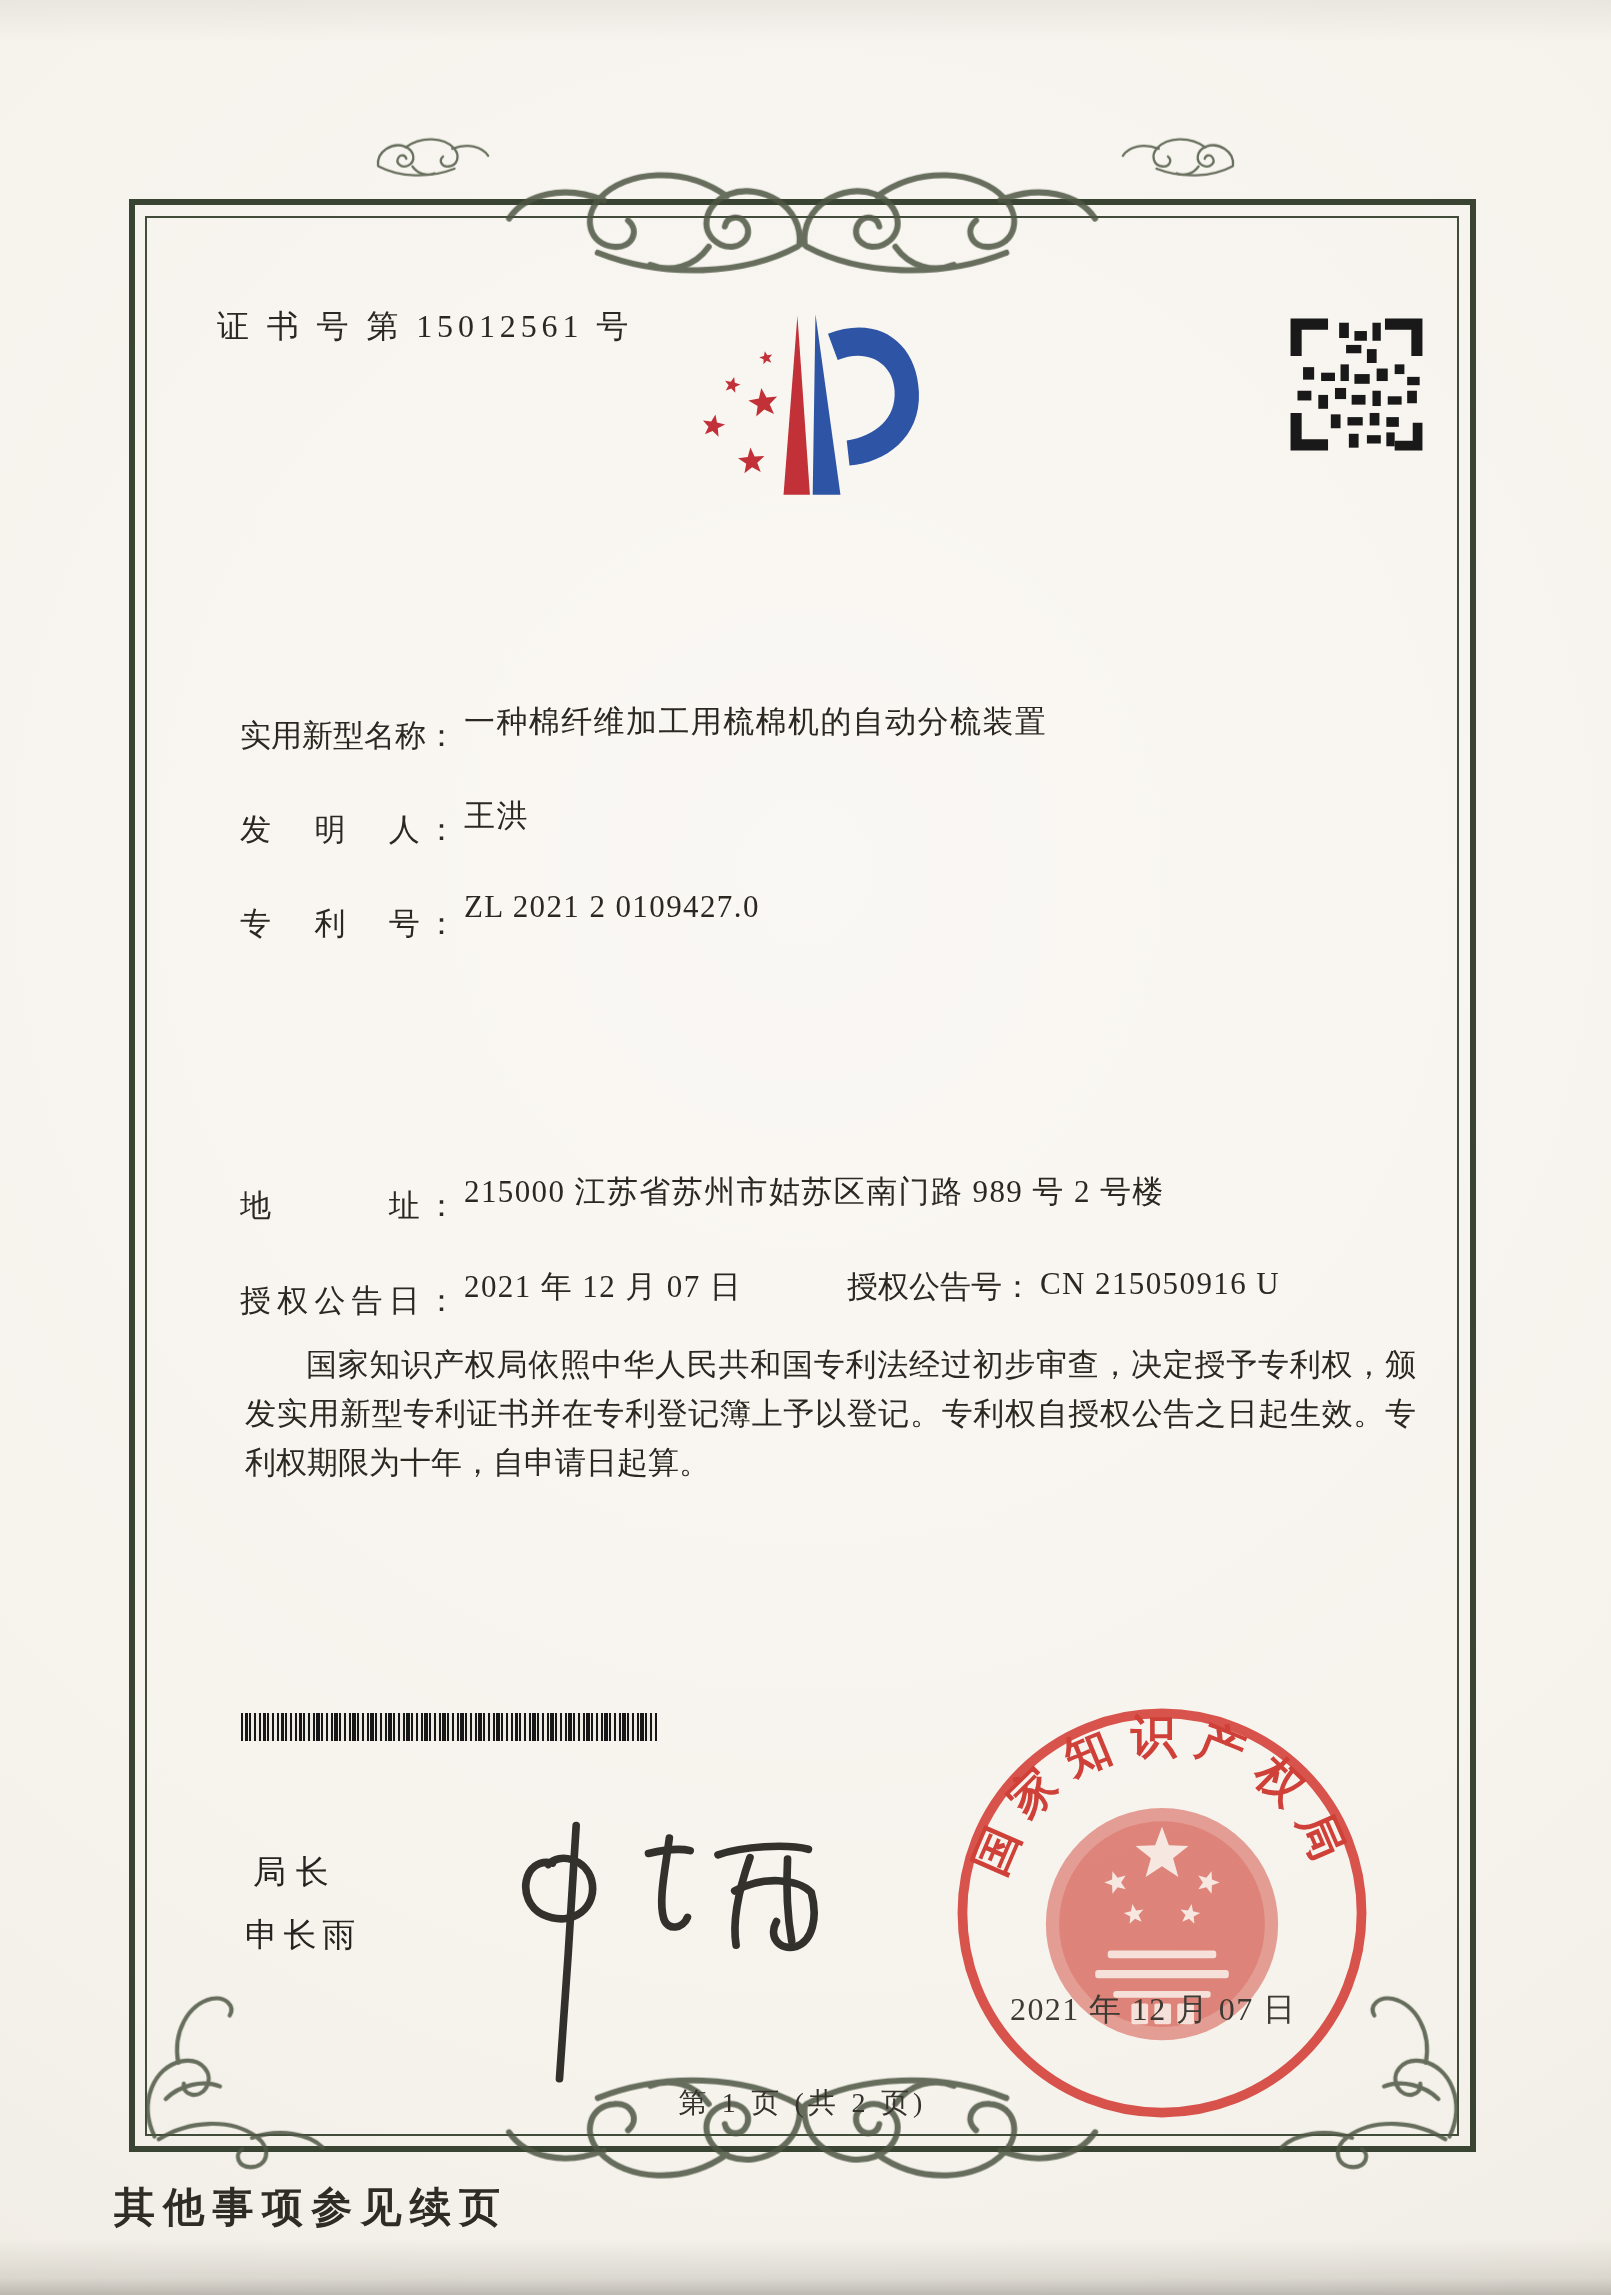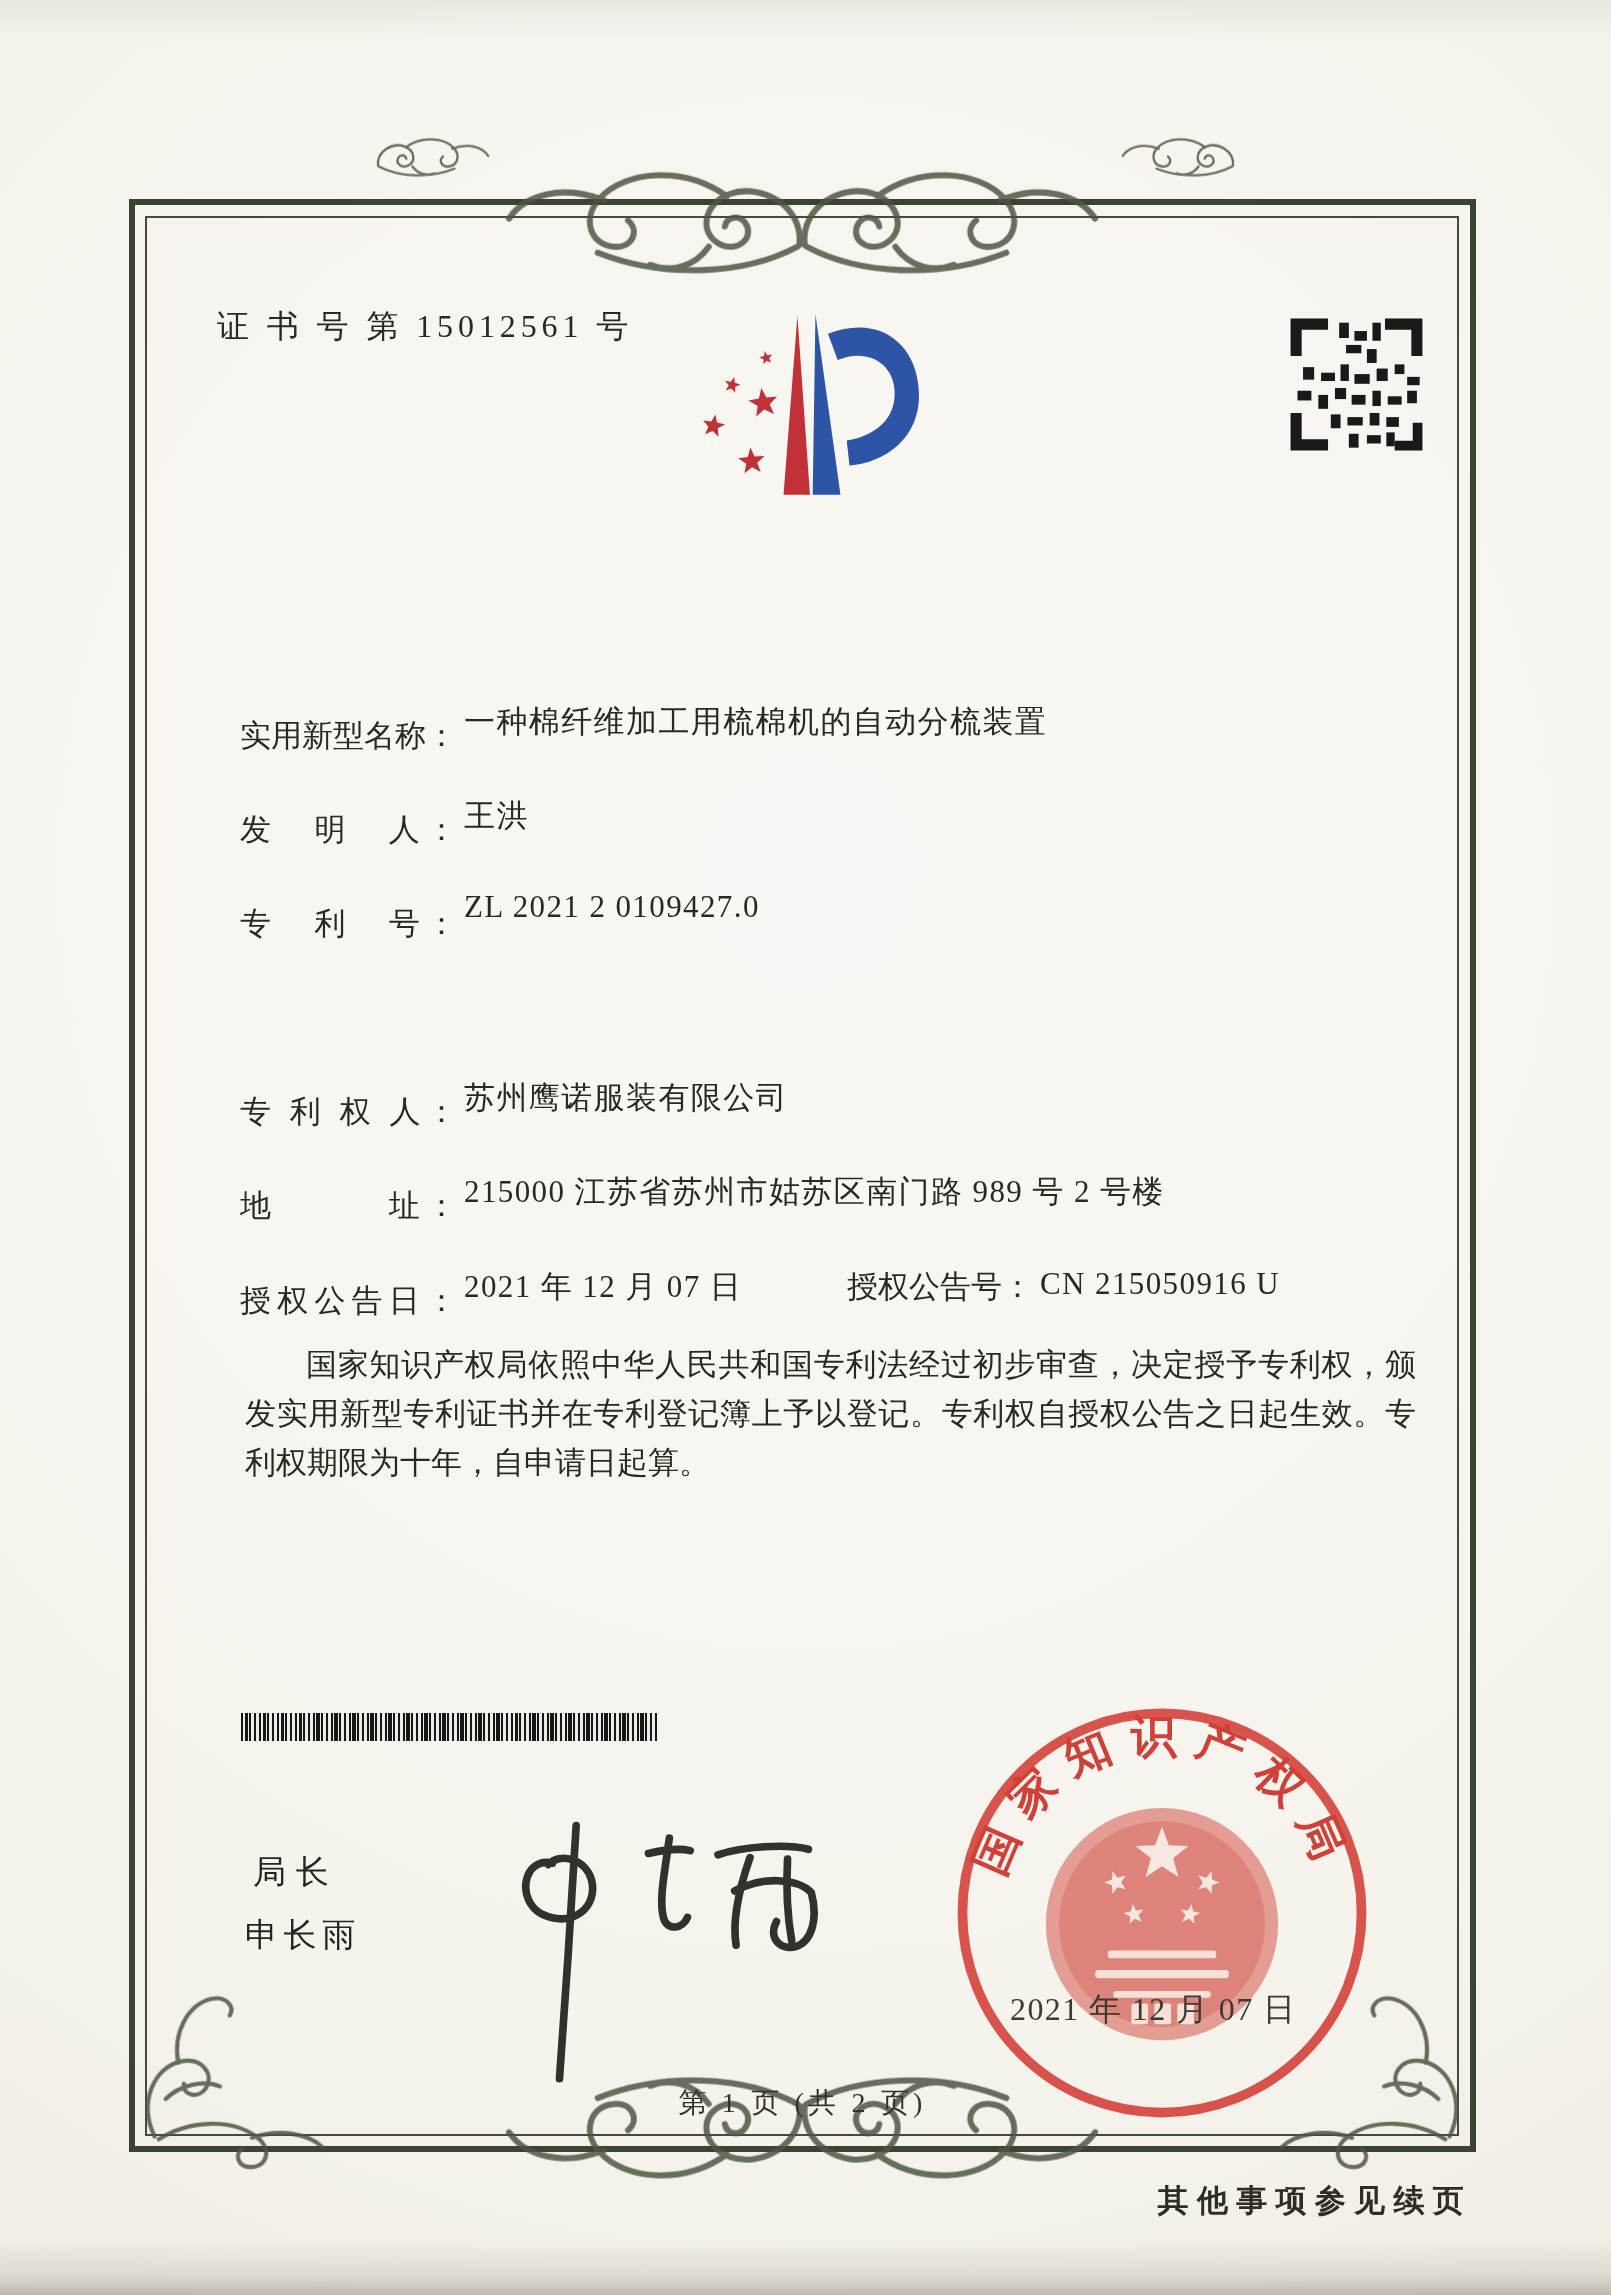--- a/index.html
+++ b/index.html
@@ -76,22 +76,22 @@
   svg.seal{position:absolute;left:952px;top:1703px;z-index:4;}
   .seal-date{
     position:absolute;left:1010px;top:1988px;z-index:6;
     font-size:32px;letter-spacing:1.4px;color:#3e3a33;white-space:nowrap;
   }
   .page-info{
     position:absolute;left:129px;top:2084px;width:1347px;text-align:center;
     font-size:28px;letter-spacing:4.2px;color:#35322c;
   }
   .footer-note{
-    position:absolute;left:125px;top:2180px;width:1347px;text-align:right;
-    font-size:31px;font-weight:600;letter-spacing:8.3px;color:#2f2c26;
+    position:absolute;left:114px;top:2180px;width:1347px;text-align:left;
+    font-size:41px;font-weight:600;letter-spacing:8.3px;color:#2f2c26;
   }
 </style>
 </head>
 <body>
 
 <div class="page">
 
   <svg width="0" height="0" style="position:absolute" aria-hidden="true">
     <defs>
       <polygon id="star5" points="0,-1 0.247,-0.34 0.951,-0.309 0.399,0.13 0.588,0.809 0,0.42 -0.588,0.809 -0.399,0.13 -0.951,-0.309 -0.247,-0.34"></polygon>
@@ -183,23 +183,20 @@
 
   <div class="field row-name">
     <span class="flabel">实用新型名称：</span><span class="fvalue">一种棉纤维加工用梳棉机的自动分梳装置</span>
   </div>
   <div class="field row-inventor">
     <span class="flabel">发　明　人：</span><span class="fvalue">王洪</span>
   </div>
   <div class="field row-patno">
     <span class="flabel">专　利　号：</span><span class="fvalue">ZL 2021 2 0109427.0</span>
   </div>
-  <div class="field row-patentee">
-    <span class="flabel">专 利 权 人：</span><span class="fvalue">苏州鹰诺服装有限公司</span>
-  </div>
   <div class="field row-address">
     <span class="flabel">地　　　址：</span><span class="fvalue">215000 江苏省苏州市姑苏区南门路 989 号 2 号楼</span>
   </div>
   <div class="field row-grant">
     <span class="flabel">授权公告日：</span><span class="fvalue">2021 年 12 月 07 日</span>
     <span class="grant2">
       <span class="flabel2">授权公告号：</span><span class="fvalue">CN 215050916 U</span>
     </span>
   </div>
 

